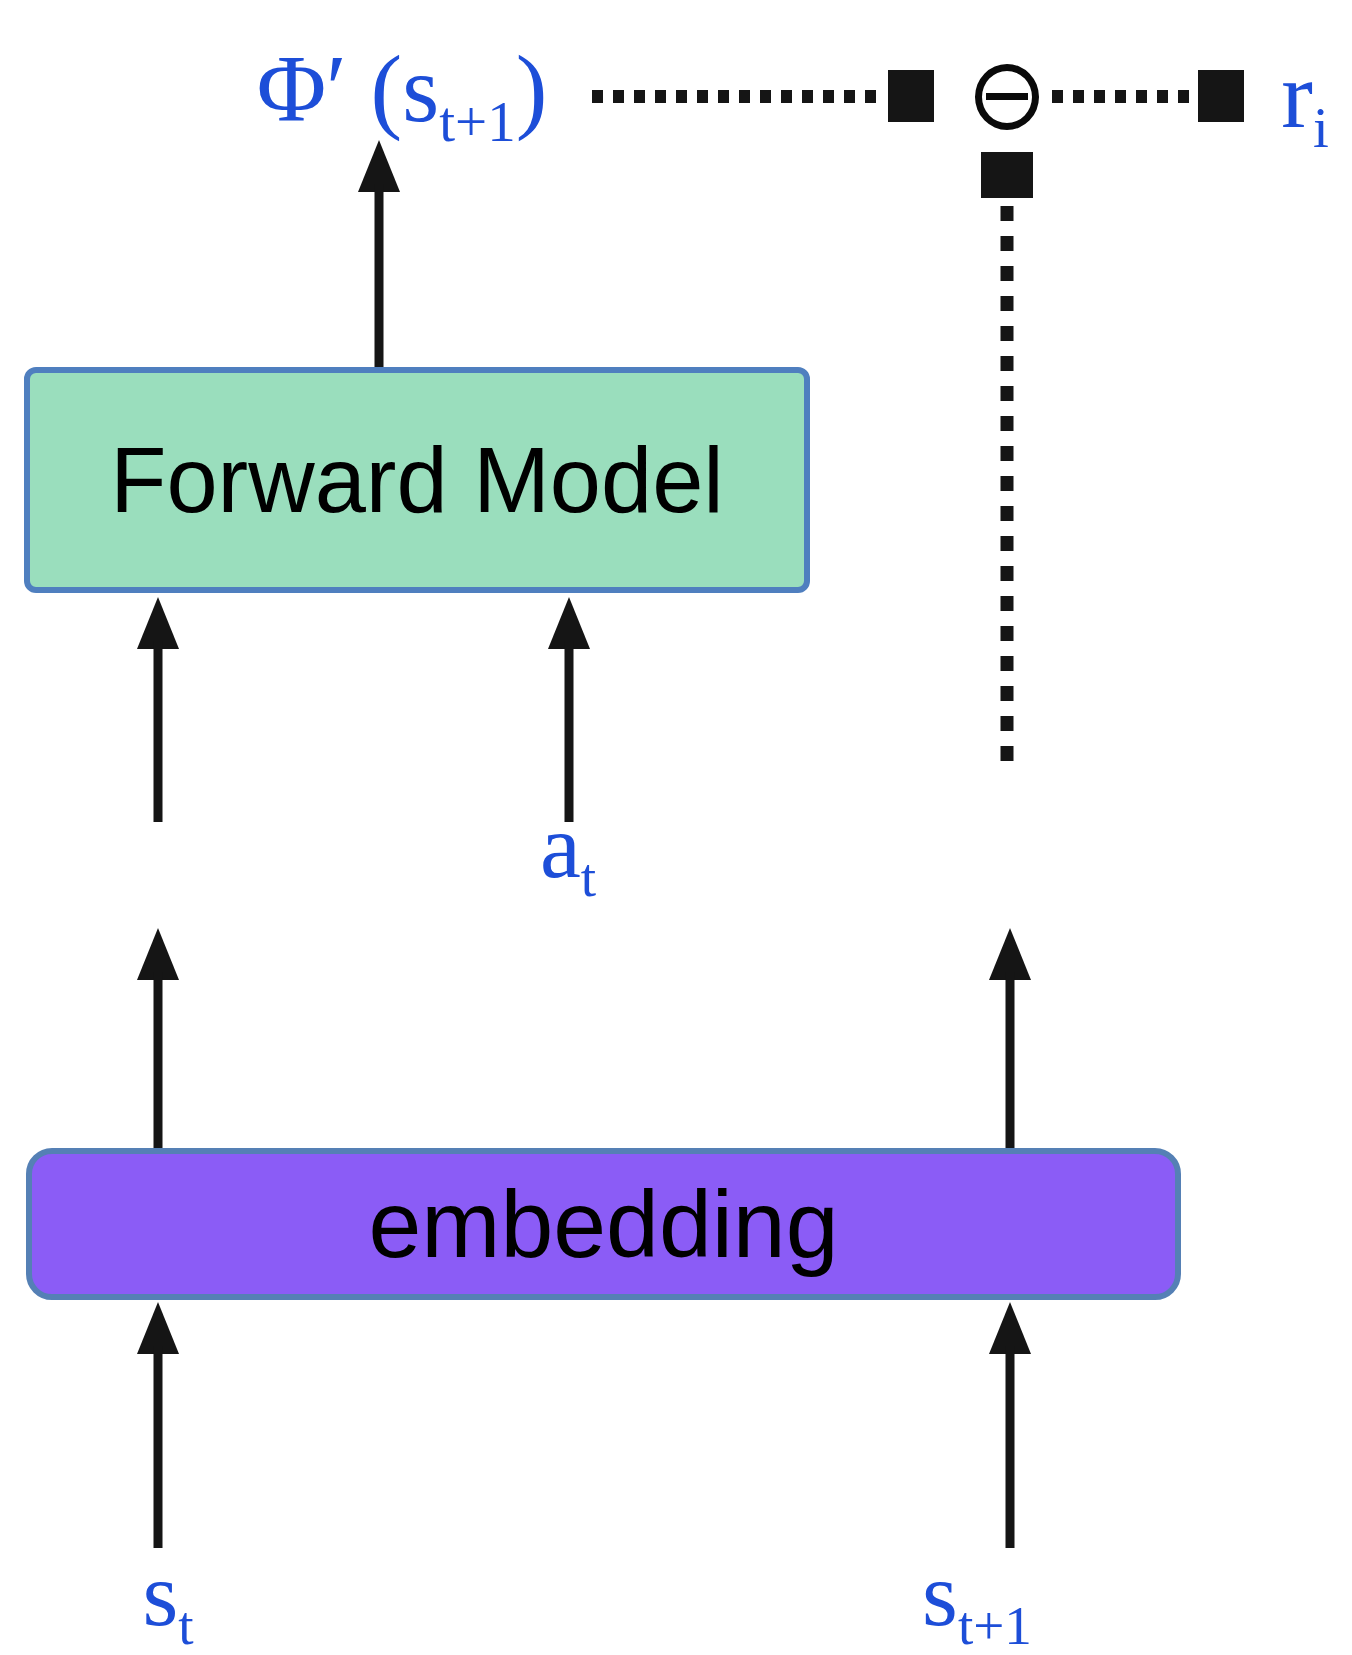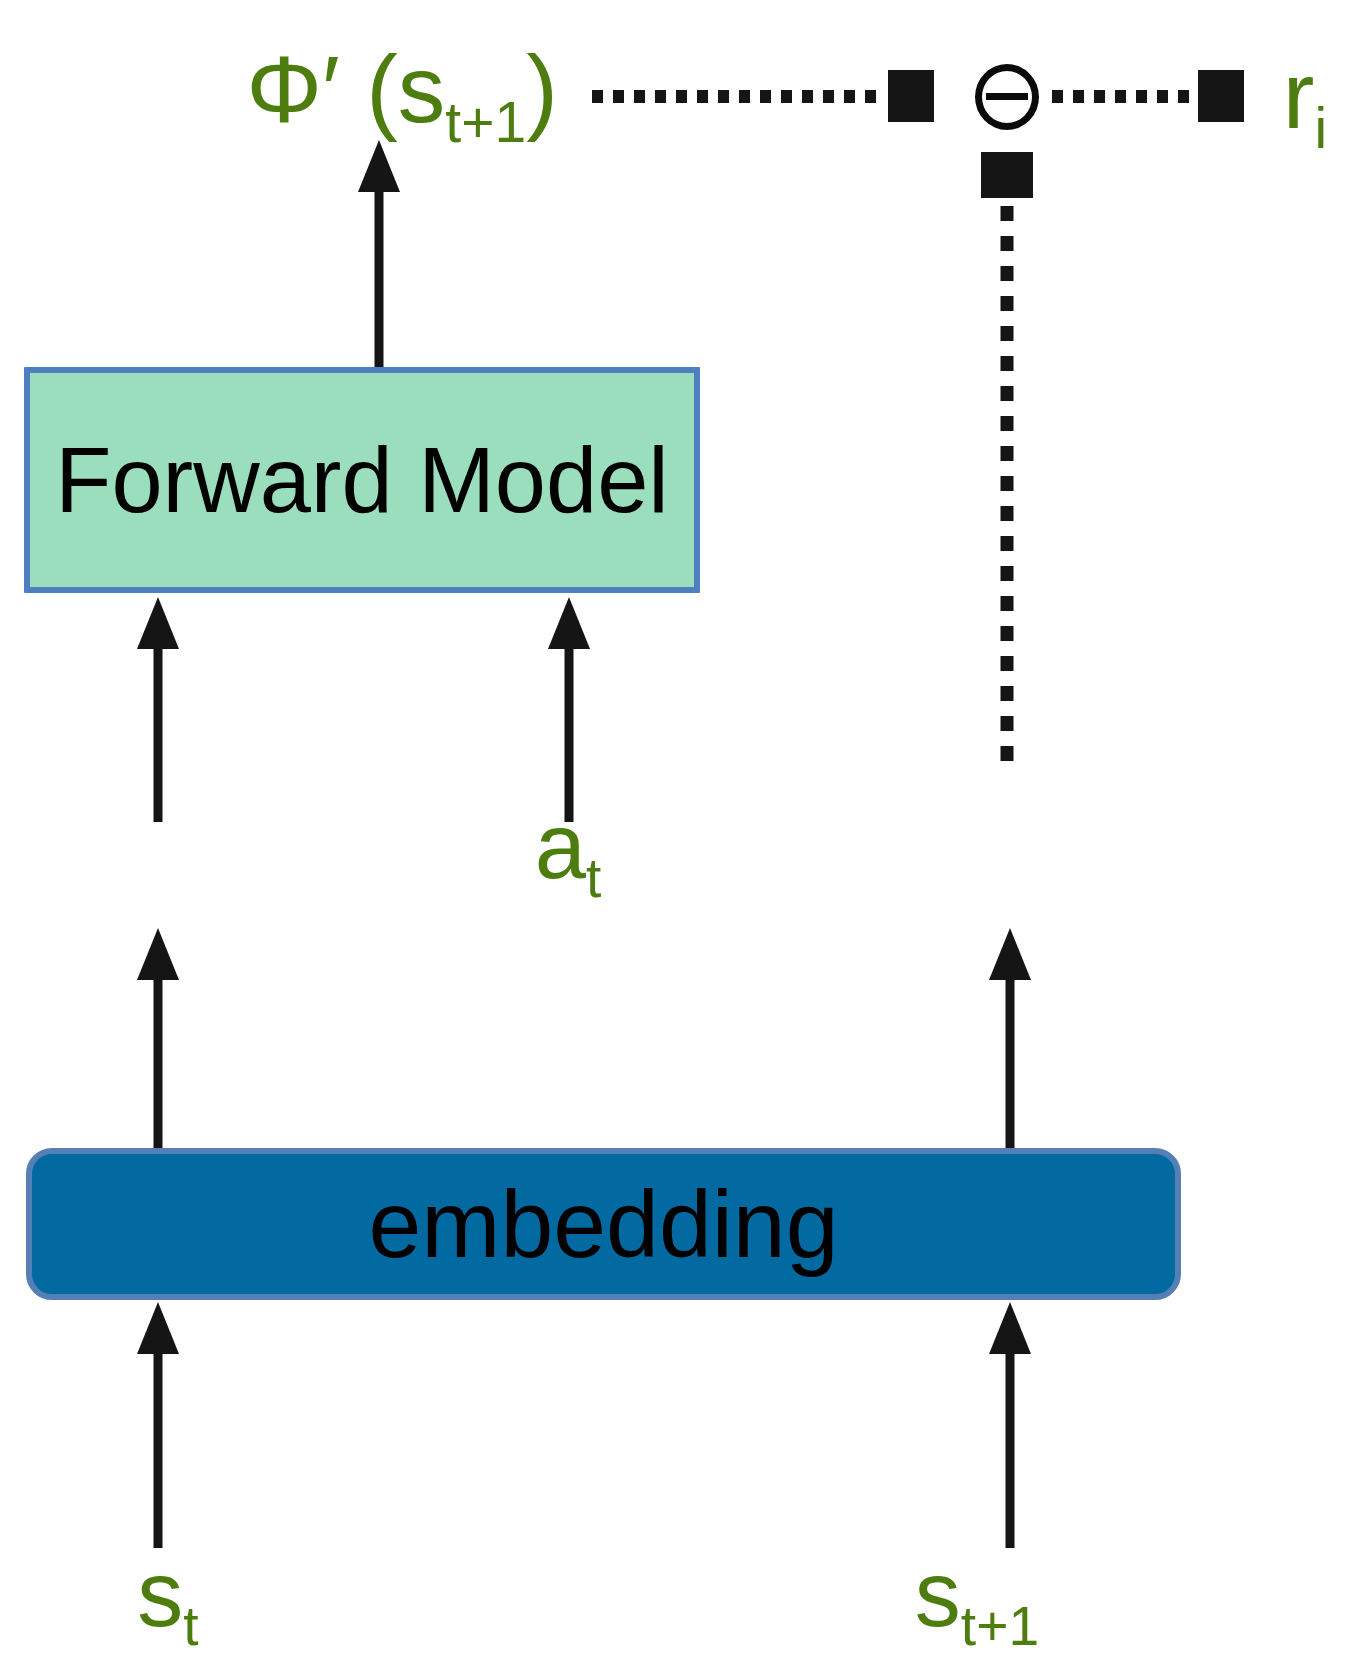--- a/index.html
+++ b/index.html
@@ -13,43 +13,44 @@
     overflow: hidden;
   }
 
   
   .lbl {
     position: absolute;
     transform: translateX(-50%);
     white-space: nowrap;
     font-size: 92px;
     line-height: 1.0;
-    color: #4d7c0f;
+    color: #1d4ed8;
+    font-family: Liberation Serif, serif;
   }
   .lbl sub { font-size: 60%; line-height: 0; }
 
   
   .box {
     position: absolute;
     display: flex;
     align-items: center;
     justify-content: center;
     box-sizing: border-box;
     font-size: 92px;
     color: #000000;
   }
   .box-forward {
-    left: 24px; top: 367px; width: 676px; height: 226px;
+    left: 24px; top: 367px; width: 786px; height: 226px;
     background: #9adebd;
     border: 6px solid #4f7fbf;
-    border-radius: 1px;
+    border-radius: 12px;
   }
   .box-embedding {
     left: 26px; top: 1148px; width: 1155px; height: 152px;
-    background: #0369a1;
+    background: #8b5cf6;
     border: 6px solid #5580b5;
     border-radius: 26px;
     font-size: 95px;
   }
 
   
   .shaft-v {
     position: absolute;
     width: 9px;
     background: #151515;

